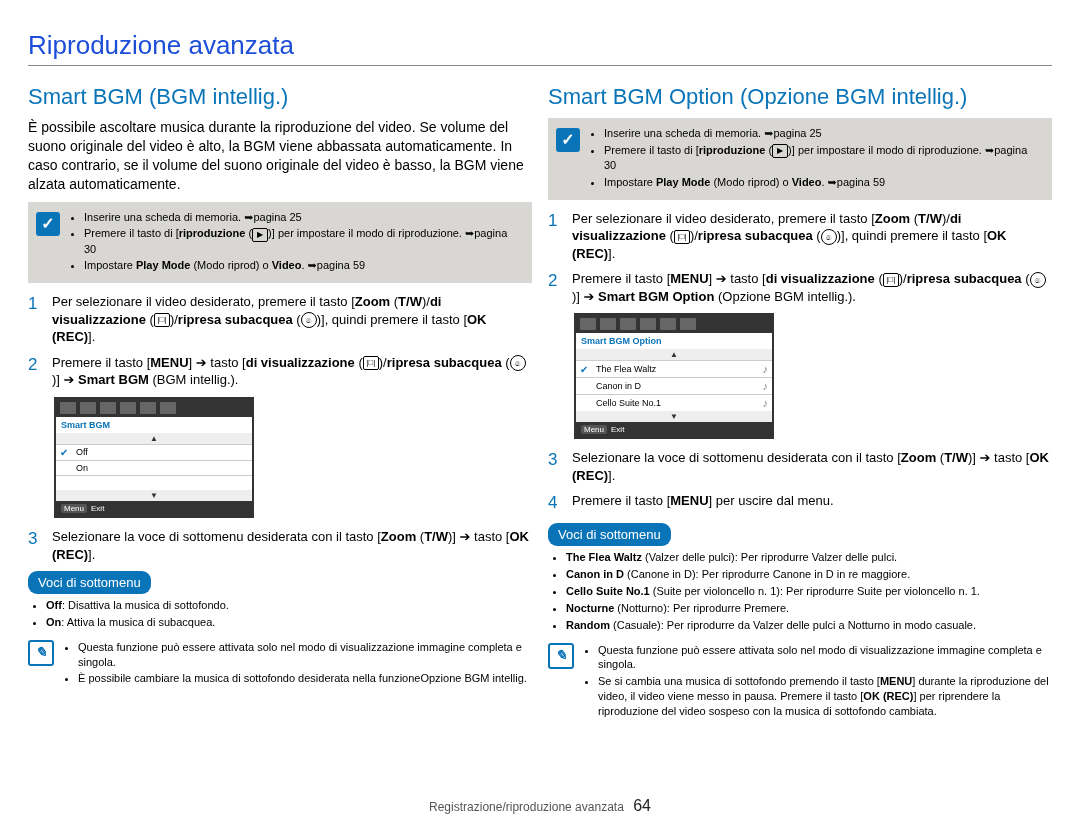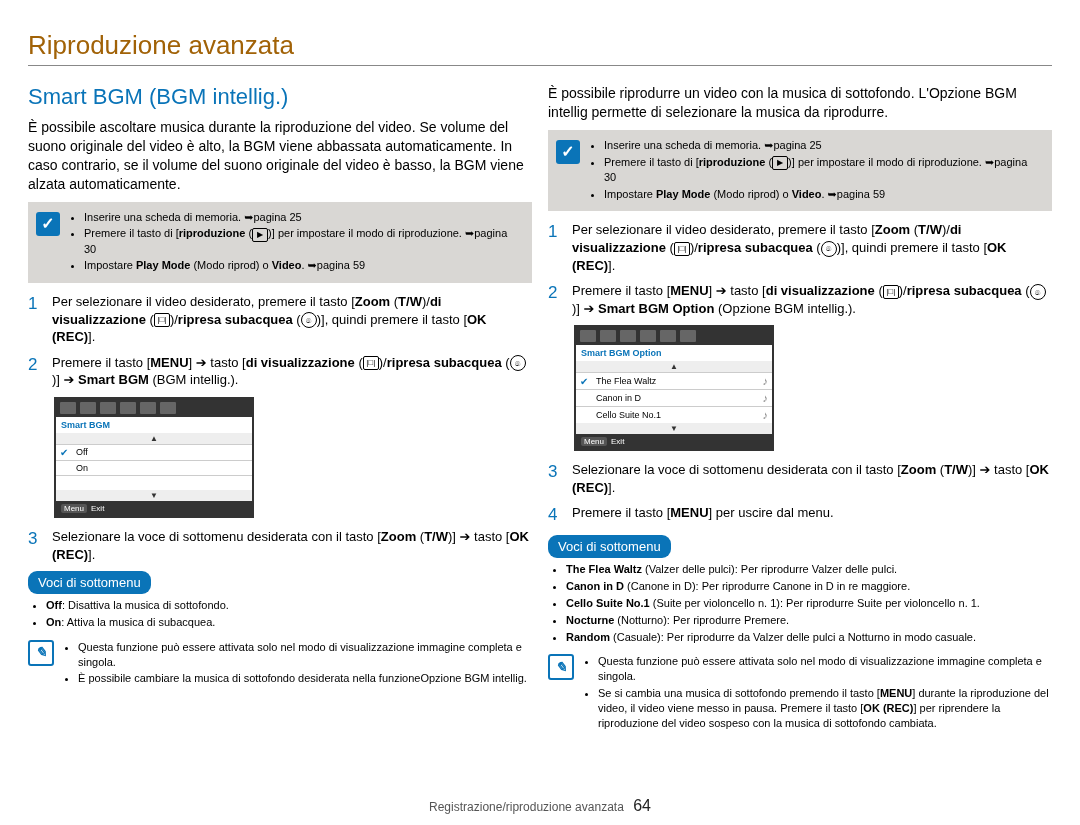--- a/index.html
+++ b/index.html
@@ -13,21 +13,21 @@
   .page {
     width: 1080px;
     height: 825px;
     padding: 30px 28px 10px 28px;
     box-sizing: border-box;
     position: relative;
   }
   h1.page-title {
     font-size: 26px;
     font-weight: 400;
-    color: #a16207;
+    color: #1d4ed8;
     margin: 0 0 4px 0;
   }
   hr.rule {
     border: none;
     border-top: 1px solid #888;
     margin: 0 0 18px 0;
   }
   .cols {
     display: flex;
     gap: 16px;
@@ -339,21 +339,21 @@
       <div class="note">
         <div class="mark">✎</div>
         <ul>
           <li>Questa funzione può essere attivata solo nel modo di visualizzazione immagine completa e singola.</li>
           <li>È possibile cambiare la musica di sottofondo desiderata nella funzioneOpzione BGM intellig.</li>
         </ul>
       </div>
     </div>
 
     <div class="col">
-      <p class="intro">È possibile riprodurre un video con la musica di sottofondo. L'Opzione BGM intellig permette di selezionare la musica da riprodurre.</p>
+      <h2 class="sec">Smart BGM Option (Opzione BGM intellig.)</h2>
 
       <div class="box">
         <div class="mark">✓</div>
         <ul>
           <li><span>Inserire una scheda di memoria. </span><span>➥pagina 25</span></li>
           <li><span>Premere il tasto di [</span><span class="bold">riproduzione</span> (<span class="icon-inline">▶</span>)<span>] per impostare il modo di riproduzione. </span><span>➥pagina 30</span></li>
           <li><span>Impostare </span><span class="bold">Play Mode</span><span> (Modo riprod) o </span><span class="bold">Video</span><span>. </span><span>➥pagina 59</span></li>
         </ul>
       </div>
 

